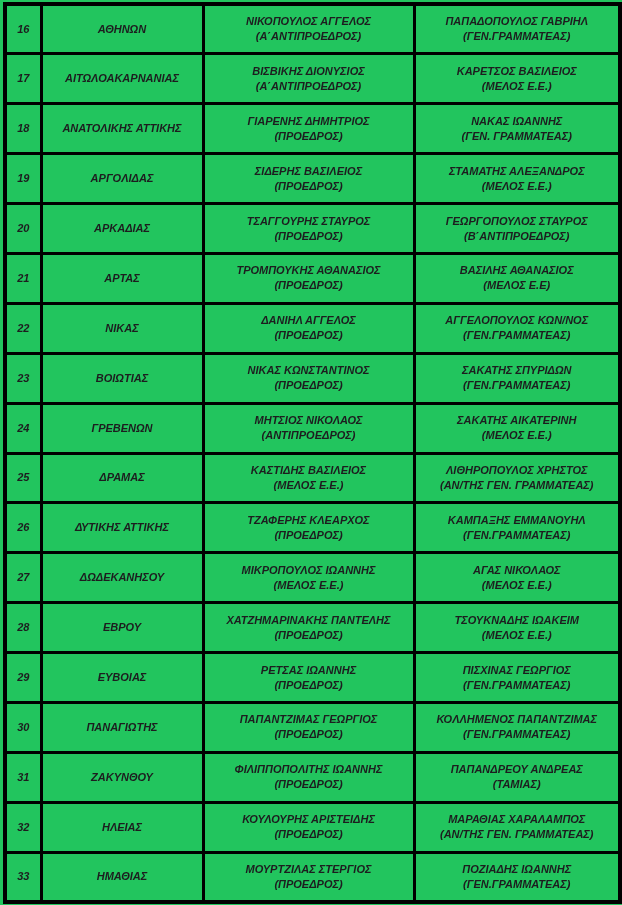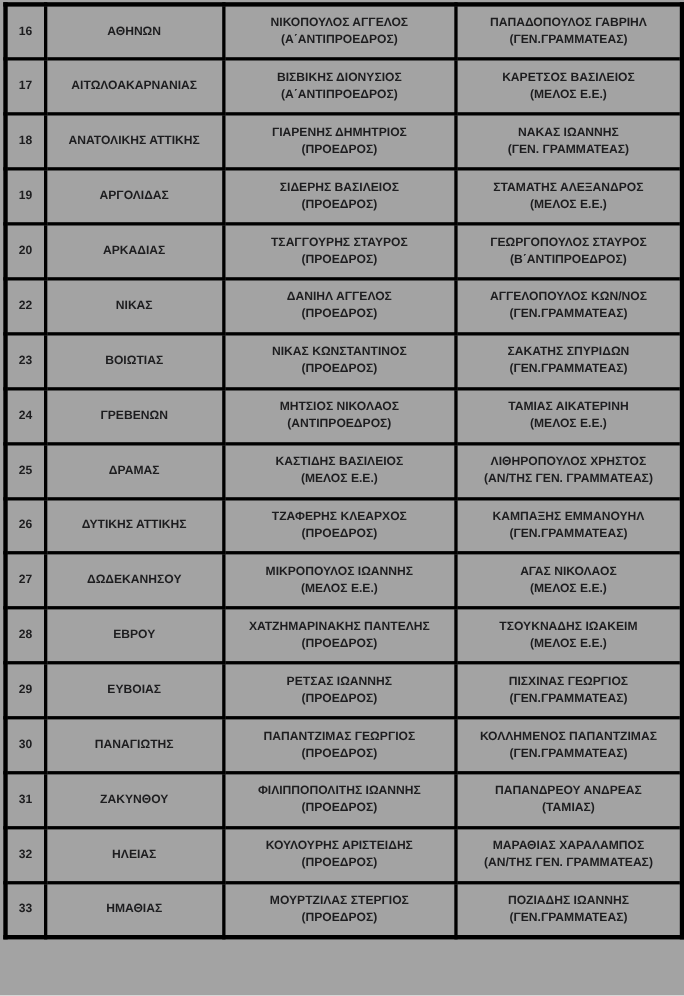--- a/index.html
+++ b/index.html
@@ -4,24 +4,25 @@
 <style>
   html, body {
     margin: 0;
     padding: 0;
     background: #ffffff;
   }
   .page {
     position: relative;
     width: 622px;
     height: 905px;
-    background: #a3a3a3;
+    background: #22c55e;
     box-sizing: border-box;
     padding: 2px 0 0 3px;
     font-family: "Liberation Sans", sans-serif;
+    font-style: italic;
   }
   table.officials {
     border-collapse: collapse;
     table-layout: fixed;
     width: 615px;
     border: 4px solid #000000;
   }
   table.officials td {
     border: 3px solid #000000;
     text-align: center;
@@ -113,20 +114,32 @@
     <td class="c-name">
       <div class="cell-line">ΤΣΑΓΓΟΥΡΗΣ ΣΤΑΥΡΟΣ</div>
       <div class="cell-line">(ΠΡΟΕΔΡΟΣ)</div>
     </td>
     <td class="c-name">
       <div class="cell-line">ΓΕΩΡΓΟΠΟΥΛΟΣ ΣΤΑΥΡΟΣ</div>
       <div class="cell-line">(Β΄ΑΝΤΙΠΡΟΕΔΡΟΣ)</div>
     </td>
   </tr>
 
+  <tr>
+    <td class="c-num">21</td>
+    <td class="c-region">ΑΡΤΑΣ</td>
+    <td class="c-name">
+      <div class="cell-line">ΤΡΟΜΠΟΥΚΗΣ ΑΘΑΝΑΣΙΟΣ</div>
+      <div class="cell-line">(ΠΡΟΕΔΡΟΣ)</div>
+    </td>
+    <td class="c-name">
+      <div class="cell-line">ΒΑΣΙΛΗΣ ΑΘΑΝΑΣΙΟΣ</div>
+      <div class="cell-line">(ΜΕΛΟΣ Ε.Ε)</div>
+    </td>
+  </tr>
 
   <tr>
     <td class="c-num">22</td>
     <td class="c-region">ΝΙΚΑΣ</td>
     <td class="c-name">
       <div class="cell-line">ΔΑΝΙΗΛ ΑΓΓΕΛΟΣ</div>
       <div class="cell-line">(ΠΡΟΕΔΡΟΣ)</div>
     </td>
     <td class="c-name">
       <div class="cell-line">ΑΓΓΕΛΟΠΟΥΛΟΣ ΚΩΝ/ΝΟΣ</div>
@@ -148,21 +161,21 @@
   </tr>
 
   <tr>
     <td class="c-num">24</td>
     <td class="c-region">ΓΡΕΒΕΝΩΝ</td>
     <td class="c-name">
       <div class="cell-line">ΜΗΤΣΙΟΣ ΝΙΚΟΛΑΟΣ</div>
       <div class="cell-line">(ΑΝΤΙΠΡΟΕΔΡΟΣ)</div>
     </td>
     <td class="c-name">
-      <div class="cell-line">ΤΑΜΙΑΣ ΑΙΚΑΤΕΡΙΝΗ</div>
+      <div class="cell-line">ΣΑΚΑΤΗΣ ΑΙΚΑΤΕΡΙΝΗ</div>
       <div class="cell-line">(ΜΕΛΟΣ Ε.Ε.)</div>
     </td>
   </tr>
 
   <tr>
     <td class="c-num">25</td>
     <td class="c-region">ΔΡΑΜΑΣ</td>
     <td class="c-name">
       <div class="cell-line">ΚΑΣΤΙΔΗΣ ΒΑΣΙΛΕΙΟΣ</div>
       <div class="cell-line">(ΜΕΛΟΣ Ε.Ε.)</div>

